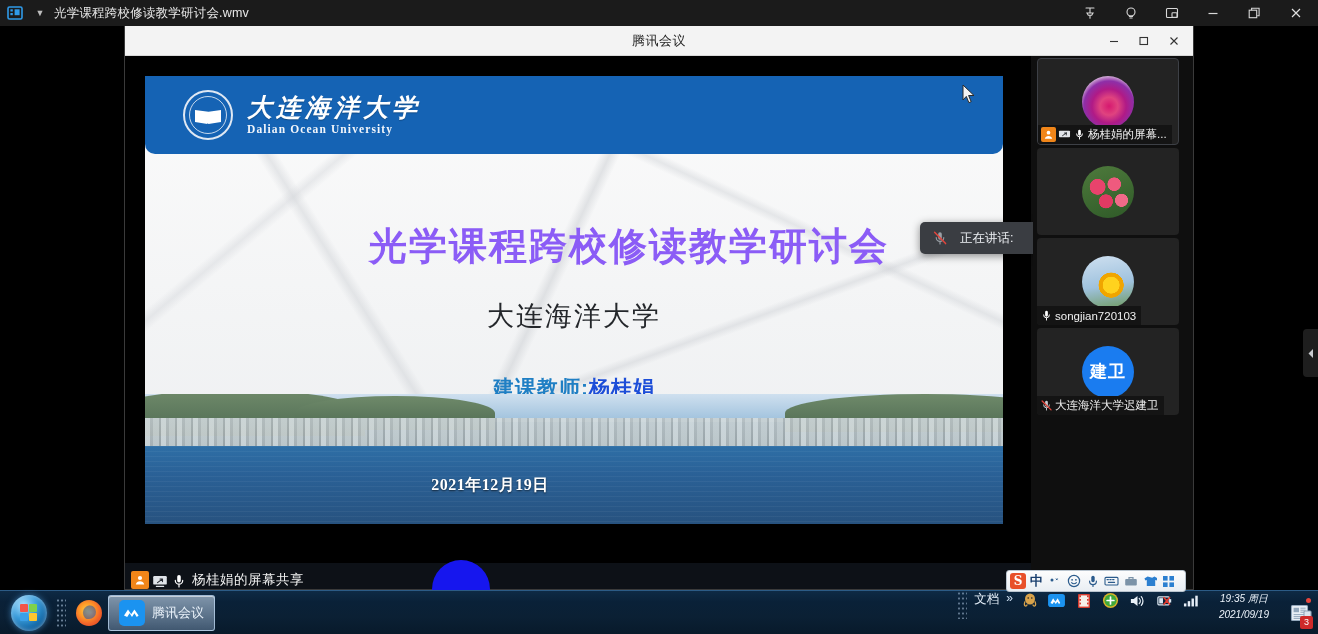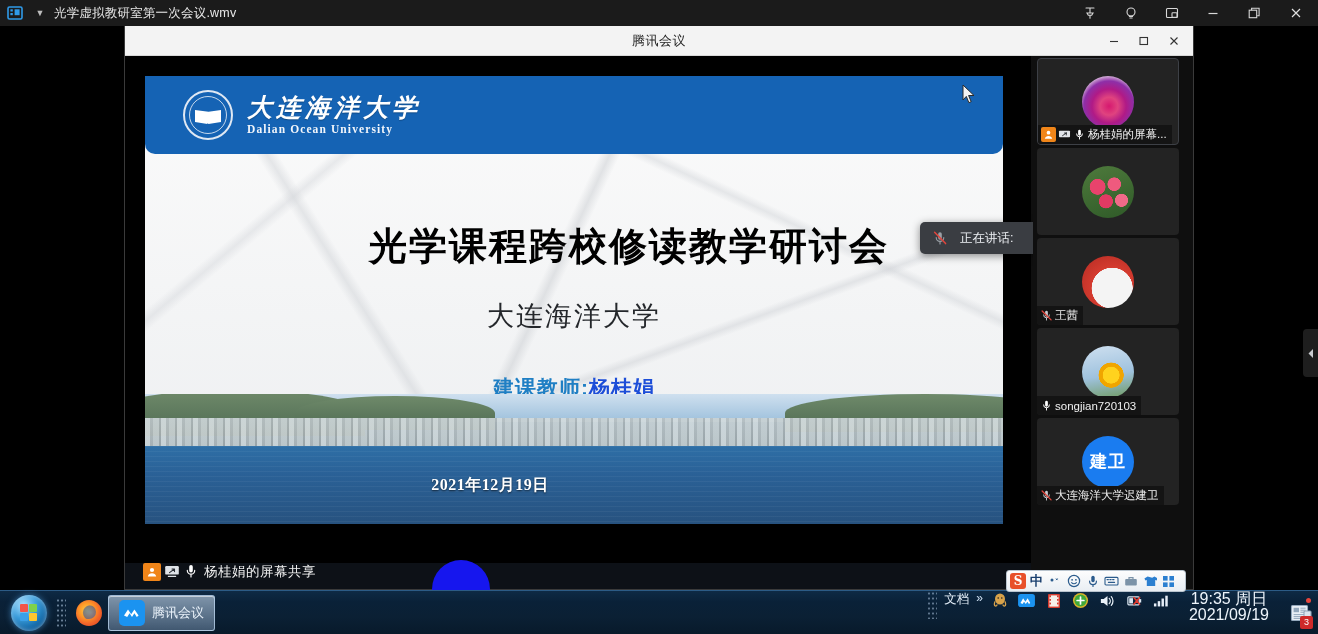--- a/index.html
+++ b/index.html
@@ -98,21 +98,21 @@
     font-family: "DejaVu Serif", "Liberation Serif", serif; font-style: italic;
     text-shadow: 0 1px 1px rgba(0,0,0,.25); line-height: 1.05;
   }
   .uni-en {
     color: #f2f6fb; font-size: 11.5px; font-weight: bold; letter-spacing: 1.1px;
     font-family: "Liberation Serif", serif;
   }
 
   .slide-title {
     position: absolute; left: 0; top: 145px; width: 968px; text-align: center;
-    font-size: 38px; font-weight: bold; color: #000000; letter-spacing: 2px;
+    font-size: 38px; font-weight: bold; color: #8b5cf6; letter-spacing: 2px;
     font-family: "DejaVu Sans", sans-serif;
   }
   .slide-sub {
     position: absolute; left: 0; top: 222px; width: 858px; text-align: center;
     font-size: 27px; color: #24272b; letter-spacing: 2px;
     font-family: "DejaVu Serif", "Liberation Serif", serif;
   }
   .slide-teacher {
     position: absolute; left: 0; top: 298px; width: 858px; text-align: center;
     font-size: 21px; color: #1f7fc4; font-weight: bold; letter-spacing: 1px;
@@ -162,21 +162,21 @@
   .speaking-pill {
     position: absolute; left: 795px; top: 166px; width: 240px; height: 32px;
     background: #3a3d42; border-radius: 5px; display: flex; align-items: center;
     padding: 0 12px; gap: 12px; box-shadow: 0 2px 8px rgba(0,0,0,.45); z-index: 30;
   }
   .speaking-pill .label { color: #eceff3; font-size: 12.5px; }
 
   
   .share-bar {
     position: absolute; left: 0; bottom: 0; width: 908px; height: 26px;
-    background: #0d1117; display: flex; align-items: flex-start; gap: 3px; padding-left: 18px;
+    background: #0d1117; display: flex; align-items: flex-end; gap: 3px; padding-left: 6px;
   }
   .host-chip {
     width: 18px; height: 18px; background: #f08519; border-radius: 2px;
     display: flex; align-items: center; justify-content: center;
   }
   .share-bar .sname { color: #f1f1f1; font-size: 13.5px; margin-left: 2px; letter-spacing: .5px; }
 
   
   .filmstrip {
     position: absolute; right: 0; top: 0; width: 162px; height: 533px;
@@ -306,22 +306,23 @@
 
   .tray { display: flex; align-items: flex-start; gap: 7px; height: 44px; }
   .tray-grip { width: 10px; height: 28px;
     background-image: radial-gradient(circle, rgba(180,205,230,.5) 1px, transparent 1.2px);
     background-size: 4px 5px; }
   .tray-label { color: #e3edf7; font-size: 12.5px; }
   .tray-more { color: #cfe0f2; font-size: 12px; }
   .tray-ico { width: 20px; height: 20px; display: flex; align-items: center; justify-content: center; }
 
   .clock {
-    color: #eef5fc; font-size: 16px; line-height: 16px; text-align: center;
+    color: #eef5fc; font-size: 10px; line-height: 16px; text-align: center;
     padding: 0 8px 0 10px;
+    font-style: italic;
   }
   .action-center { width: 34px; height: 44px; display: flex; align-items: center; justify-content: center; position: relative; }
   .ac-badge {
     position: absolute; right: 5px; bottom: 6px; min-width: 13px; height: 13px;
     background: #cf2a2a; color: #fff; font-size: 9px; border-radius: 2px;
     display: flex; align-items: center; justify-content: center; padding: 0 2px;
   }
   .ac-dot { position: absolute; right: 7px; top: 7px; width: 5px; height: 5px; background: #e8453c; border-radius: 50%; }
 
   
@@ -341,21 +342,21 @@
   <div class="player-titlebar">
     <div class="pt-appicon">
       <svg width="16" height="16" viewBox="0 0 16 16">
         <rect x="1" y="2" width="14" height="12" rx="1.5" fill="none" stroke="#2f9ae8" stroke-width="1.6"></rect>
         <rect x="3.4" y="4.3" width="2.4" height="2.2" fill="#2f9ae8"></rect>
         <rect x="3.4" y="8" width="2.4" height="2.2" fill="#2f9ae8"></rect>
         <rect x="7.6" y="4.3" width="5" height="5.9" fill="#2f9ae8"></rect>
       </svg>
     </div>
     <div class="pt-caret">▼</div>
-    <div class="pt-title">光学虚拟教研室第一次会议.wmv</div>
+    <div class="pt-title">光学课程跨校修读教学研讨会.wmv</div>
     <div class="pt-spacer"></div>
 
     <div class="pt-btn">
       <svg width="14" height="14" viewBox="0 0 14 14">
         <path d="M3 2h8M7 2v5M4 7h6l-1.3 2.2H5.3z M7 9.2v3" stroke="#d8d8d8" stroke-width="1.1" fill="none" stroke-linecap="round"></path>
       </svg>
     </div>
     <div class="pt-btn">
       <svg width="14" height="14" viewBox="0 0 14 14">
         <circle cx="7" cy="6" r="4" fill="none" stroke="#d8d8d8" stroke-width="1.1"></circle>
@@ -492,31 +493,20 @@
               <path d="M4.4 7.3a3.6 3.6 0 0 0 7.2 0M8 11v2.6" stroke="#fff" stroke-width="1.2" fill="none" stroke-linecap="round"></path>
             </svg>
             <span class="pname">杨桂娟的屏幕...</span>
           </div>
         </div>
 
         <div class="ptile">
           <div class="avatar av-roses"></div>
         </div>
 
-        <div class="ptile">
-          <div class="avatar av-baymax"></div>
-          <div class="ptile-caption">
-            <svg class="ico" viewBox="0 0 16 16">
-              <path d="M8 2.2a1.7 1.7 0 0 1 1.7 1.7v3.8a1.7 1.7 0 1 1-3.4 0V3.9A1.7 1.7 0 0 1 8 2.2z" fill="#c9ccd1"></path>
-              <path d="M4.4 7.3a3.6 3.6 0 0 0 7.2 0M8 11v2.6" stroke="#c9ccd1" stroke-width="1.2" fill="none" stroke-linecap="round"></path>
-              <path d="M2.6 2.4l11 11" stroke="#e2453c" stroke-width="1.6" stroke-linecap="round"></path>
-            </svg>
-            <span class="pname">王茜</span>
-          </div>
-        </div>
 
 
         <div class="ptile">
           <div class="avatar av-sunflower"></div>
           <div class="ptile-caption">
             <svg class="ico" viewBox="0 0 16 16">
               <path d="M8 2.2a1.7 1.7 0 0 1 1.7 1.7v3.8a1.7 1.7 0 1 1-3.4 0V3.9A1.7 1.7 0 0 1 8 2.2z" fill="#fff"></path>
               <path d="M4.4 7.3a3.6 3.6 0 0 0 7.2 0M8 11v2.6" stroke="#fff" stroke-width="1.2" fill="none" stroke-linecap="round"></path>
             </svg>
             <span class="pname">songjian720103</span>

